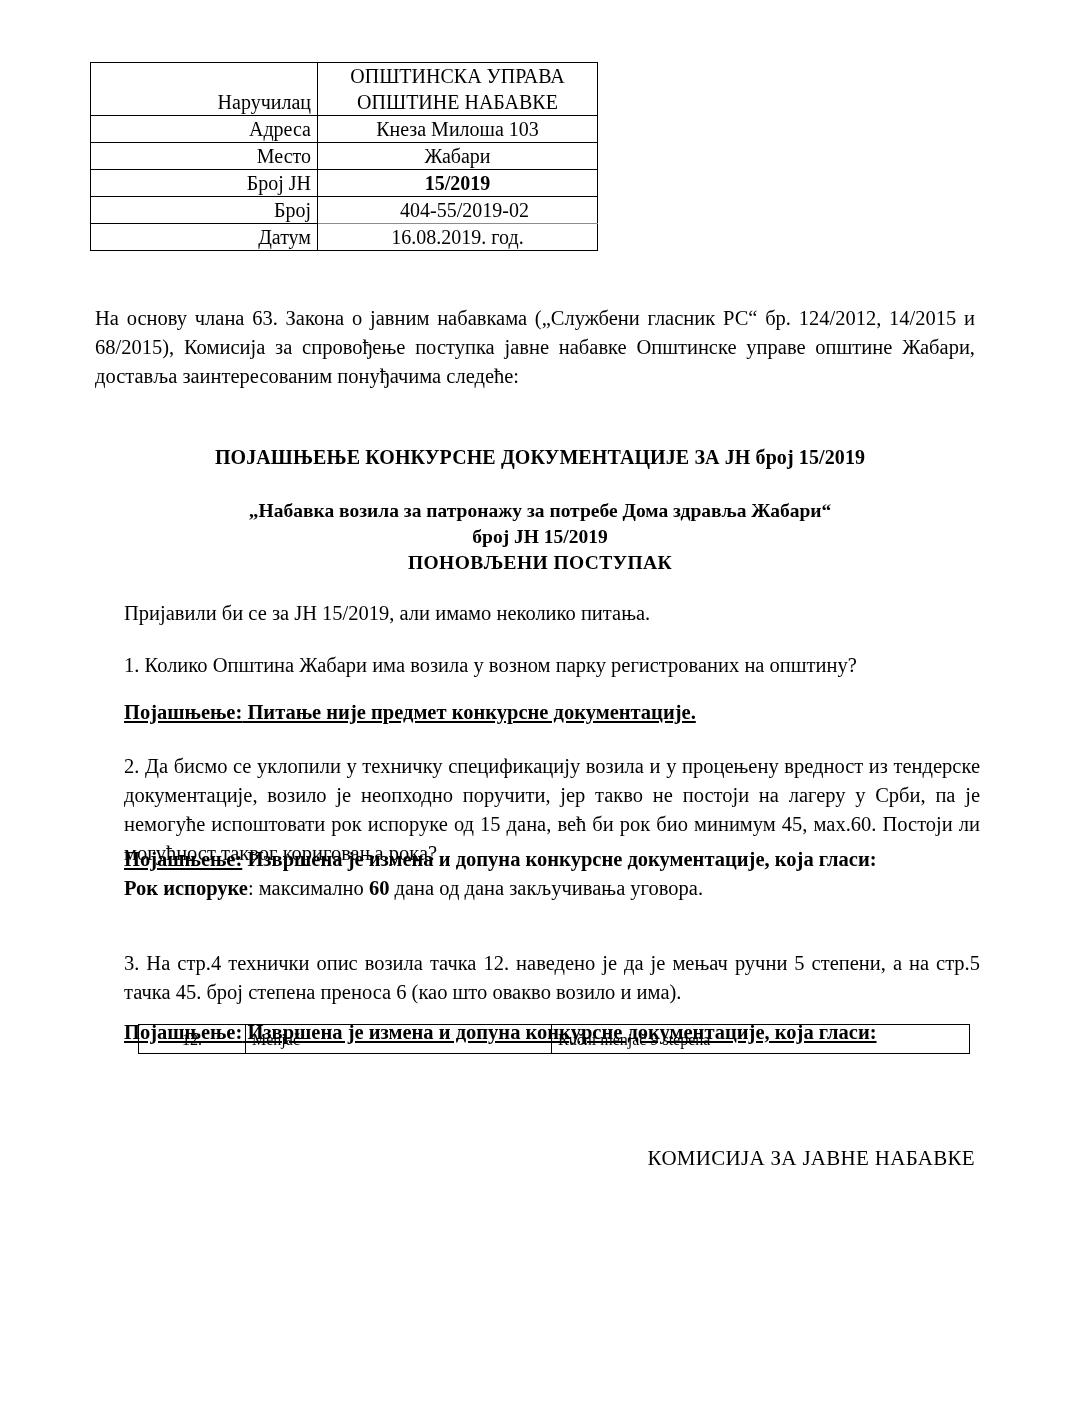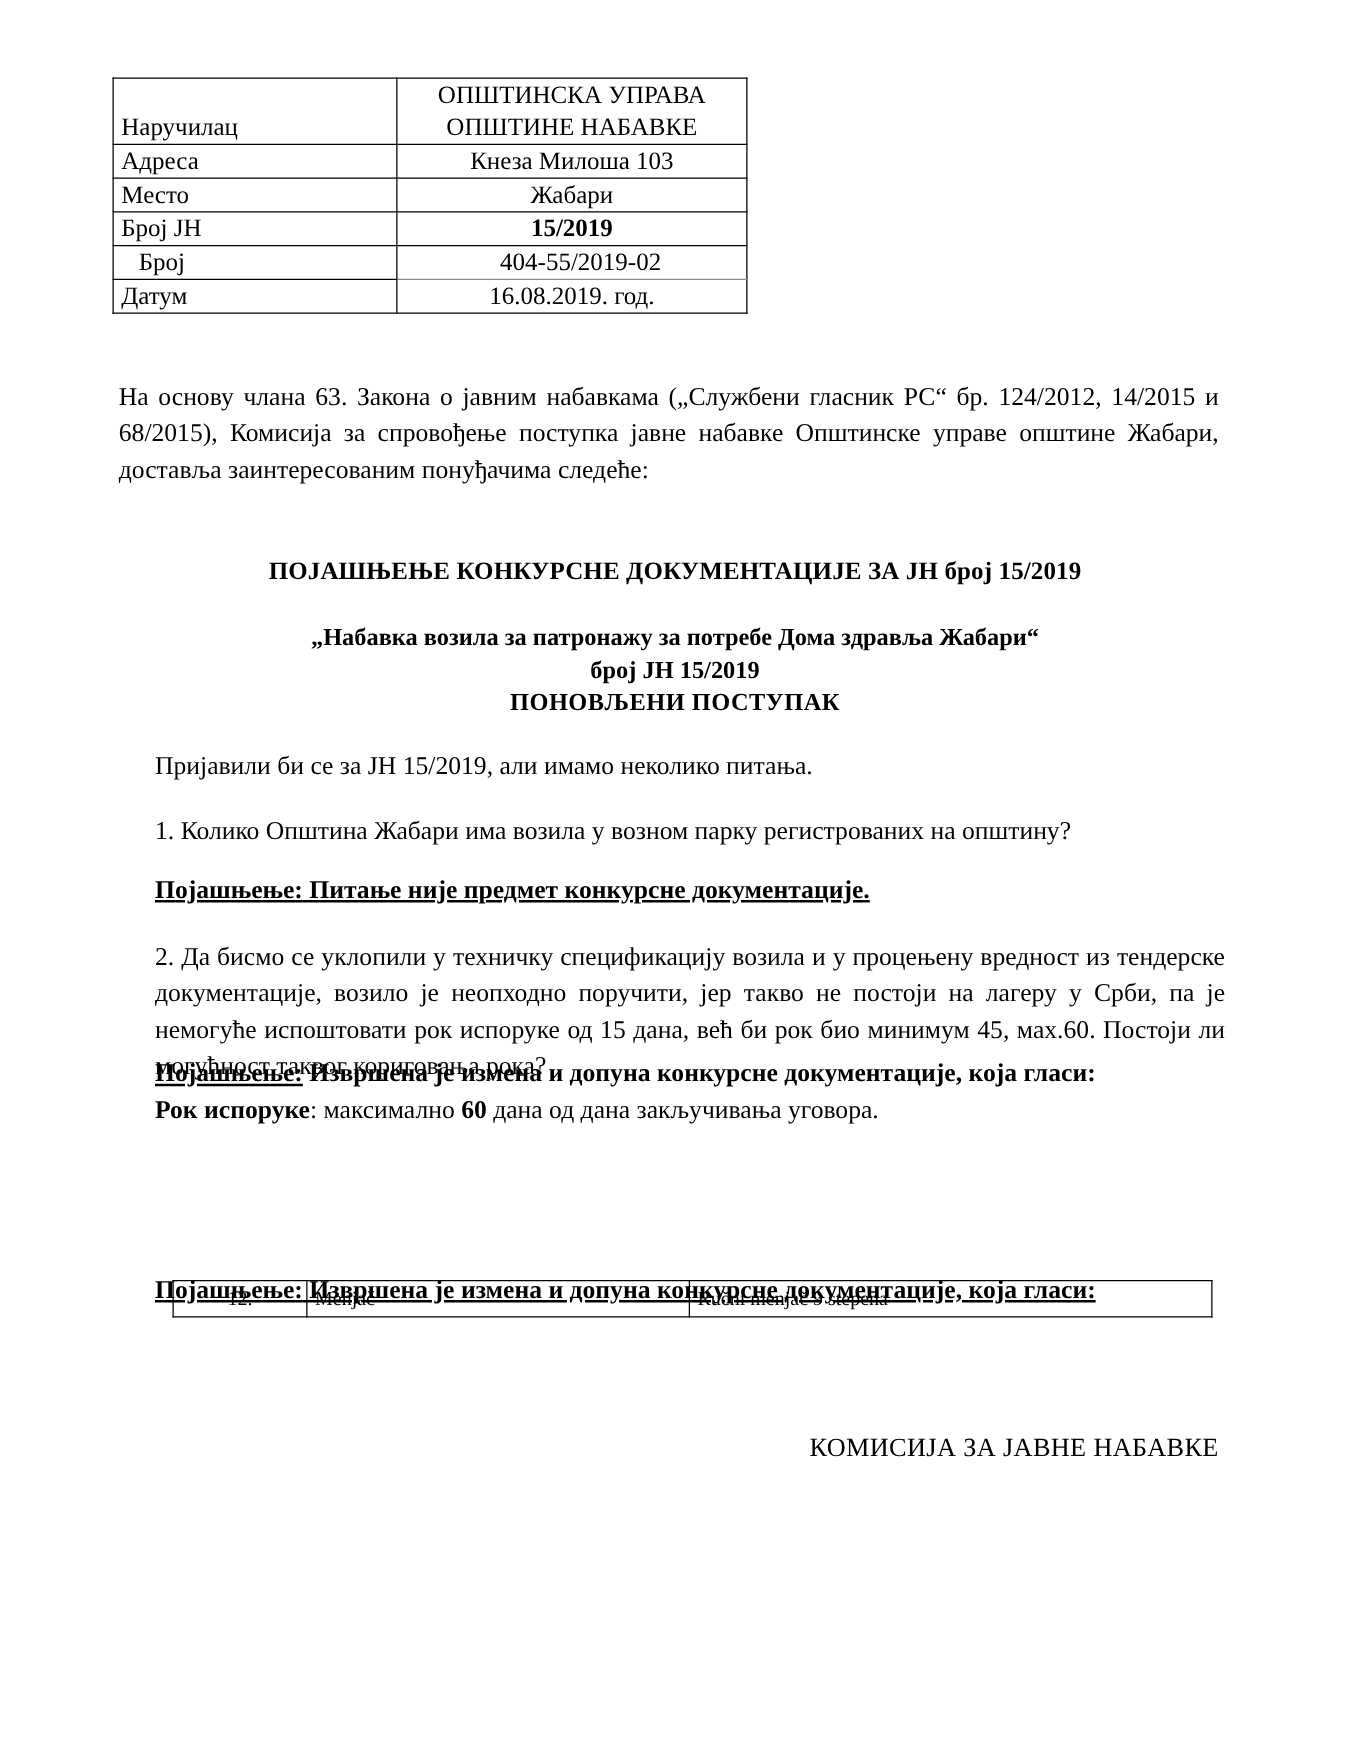--- a/index.html
+++ b/index.html
@@ -37,21 +37,21 @@
   .header-table td {
     border: 1.6px solid #000000;
     padding: 0 6px;
     font-size: 20px;
     line-height: 25px;
     vertical-align: bottom;
     height: 26px;
   }
   .header-table td.label {
     width: 214px;
-    text-align: left;
+    text-align: right;
   }
   .header-table td.value {
     width: 267px;
     text-align: center;
     font-family: Liberation Serif, serif;
   }
   .header-table tr.first td {
     height: 52px;
   }
   .header-table tr.first td.value {
@@ -247,20 +247,21 @@
 
   <div class="q-block a2 answer">
     <div>
       <span class="u">Појашњење:</span><span> Извршена је измена и допуна конкурсне документације, која гласи:</span>
     </div>
     <div>
       <span class="bold">Рок испоруке</span><span class="reg">: максимално </span><span class="bold">60</span><span class="reg"> дана од дана закључивања уговора.</span>
     </div>
   </div>
 
+  <p class="q-block q3">3. На стр.4 технички опис возила тачка 12. наведено је да је мењач ручни 5 степени, а на стр.5 тачка 45. број степена преноса 6 (као што овакво возило и има).</p>
 
   <p class="q-block a3 answer answer-all-underline">
     <span>Појашњење:</span><span> Извршена је измена и допуна конкурсне документације, која гласи:</span>
   </p>
 
   <table class="spec-table">
     <tbody>
       <tr>
         <td class="num">12.</td>
         <td class="name">Menjač</td>

